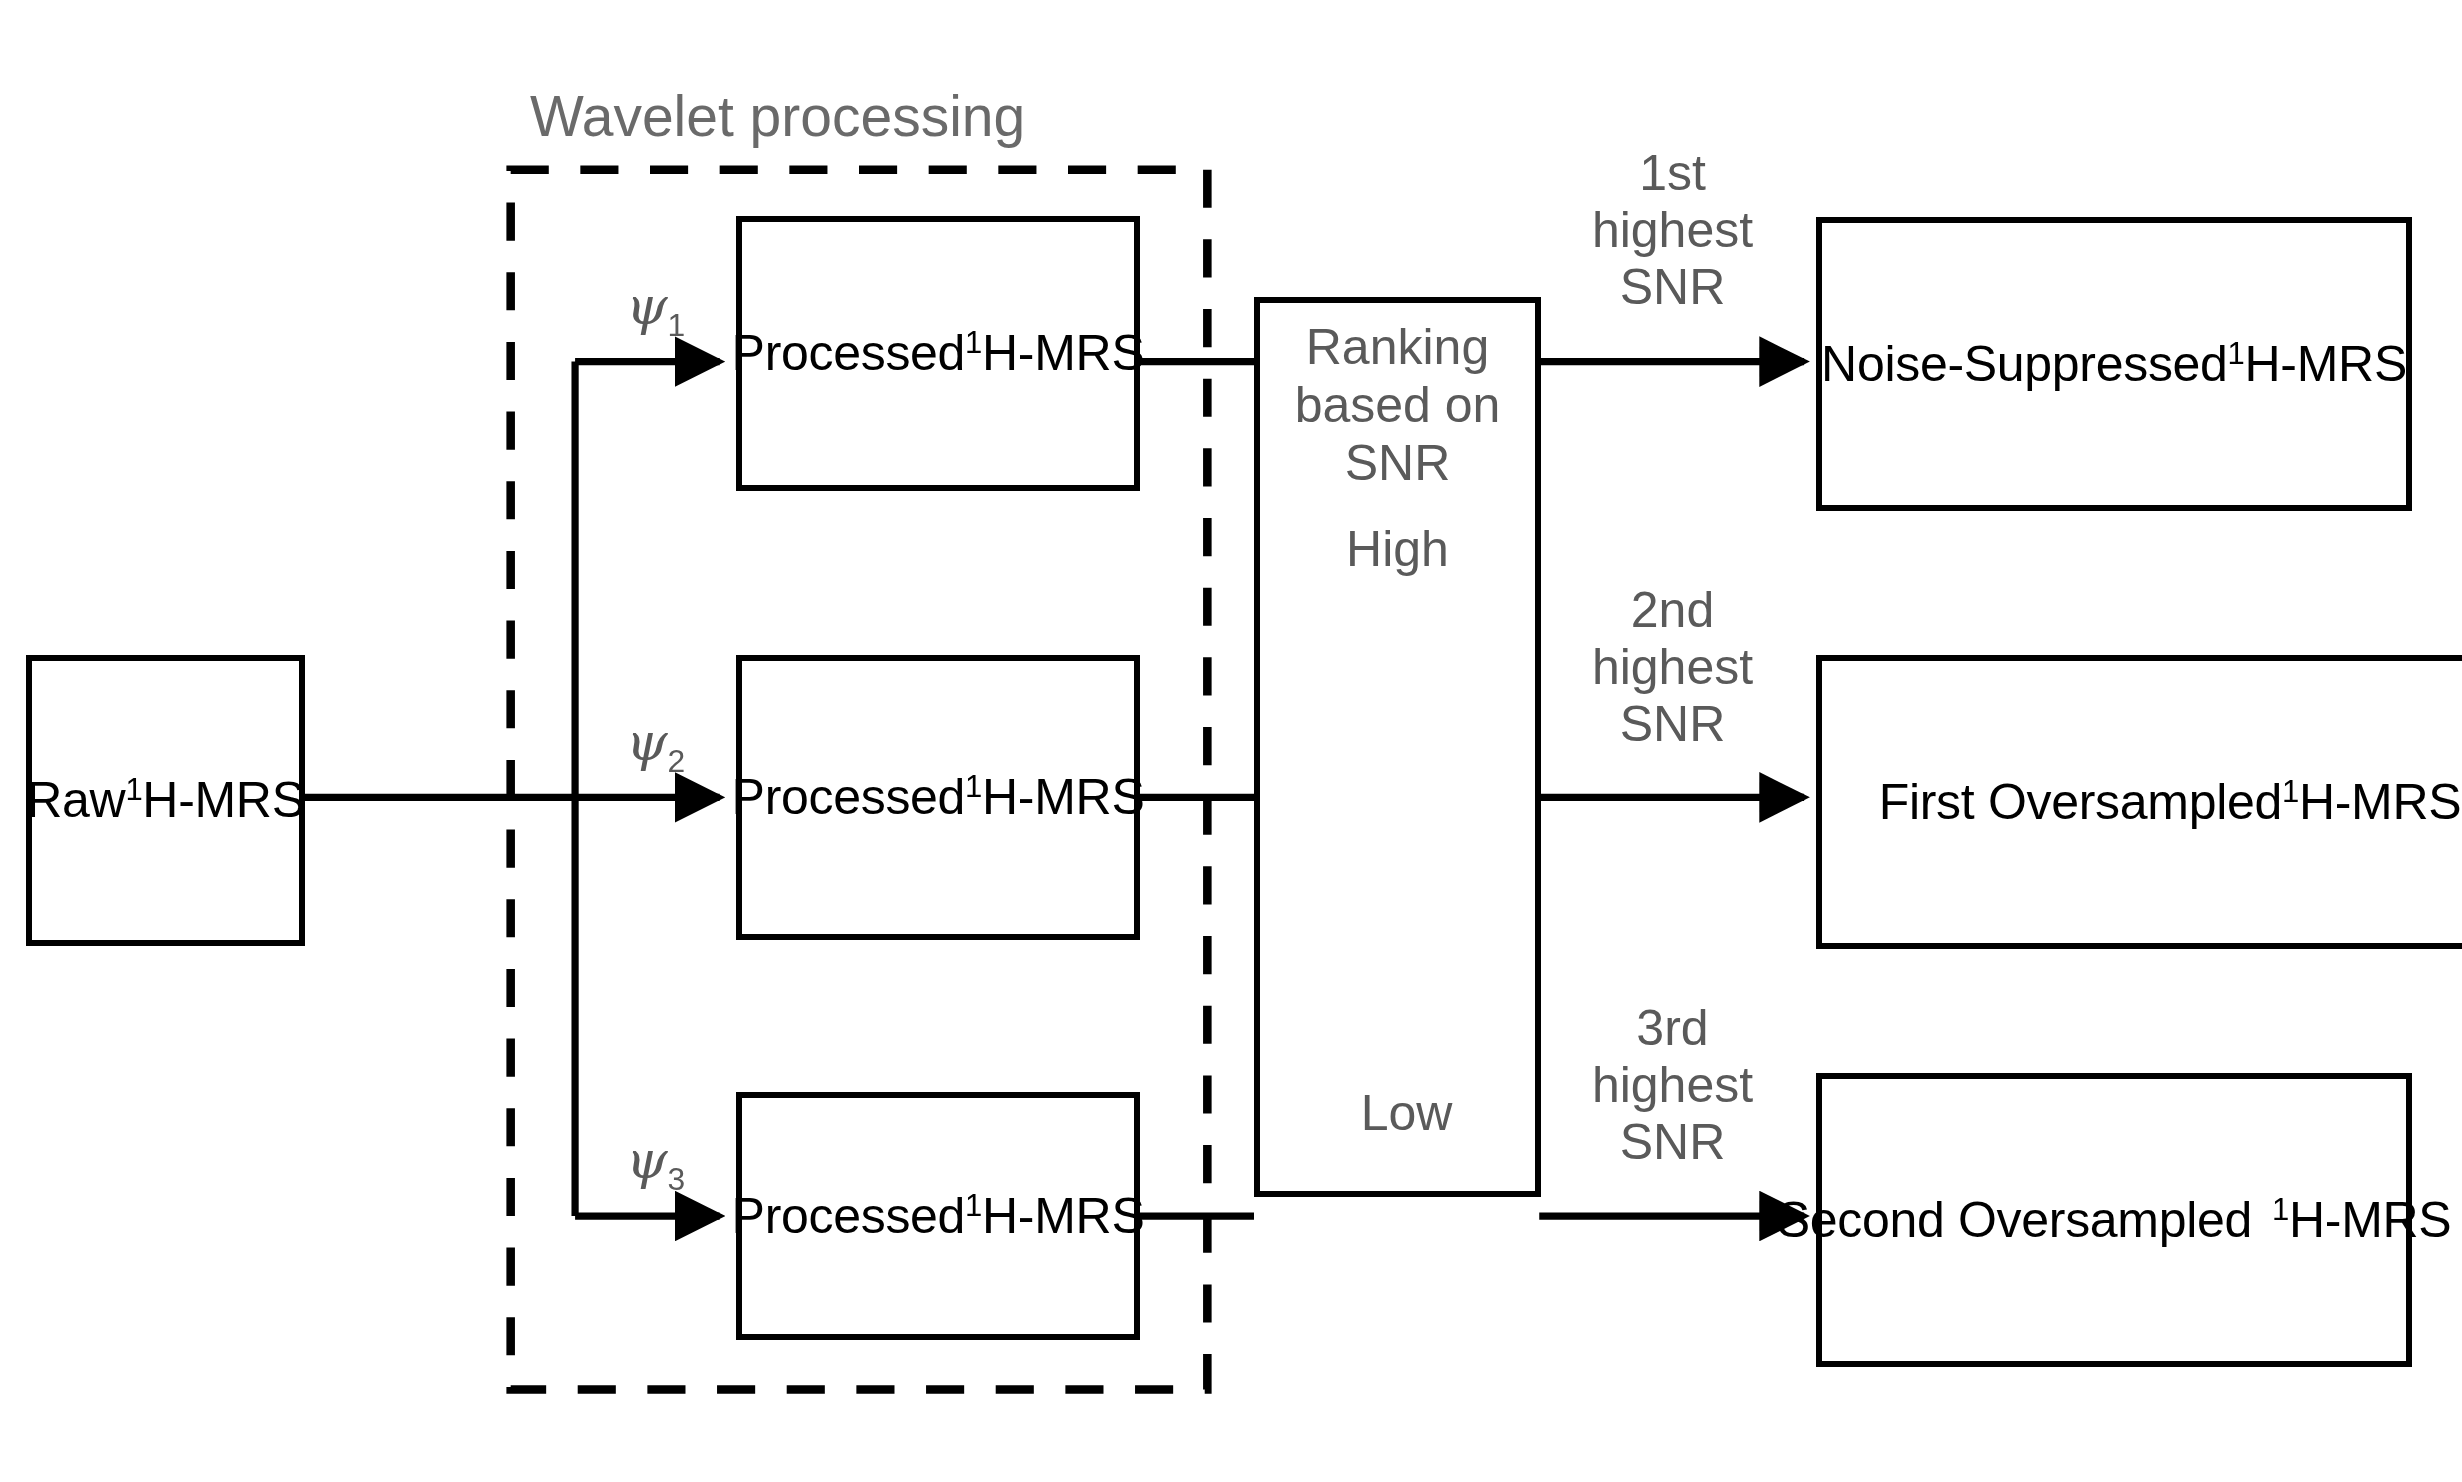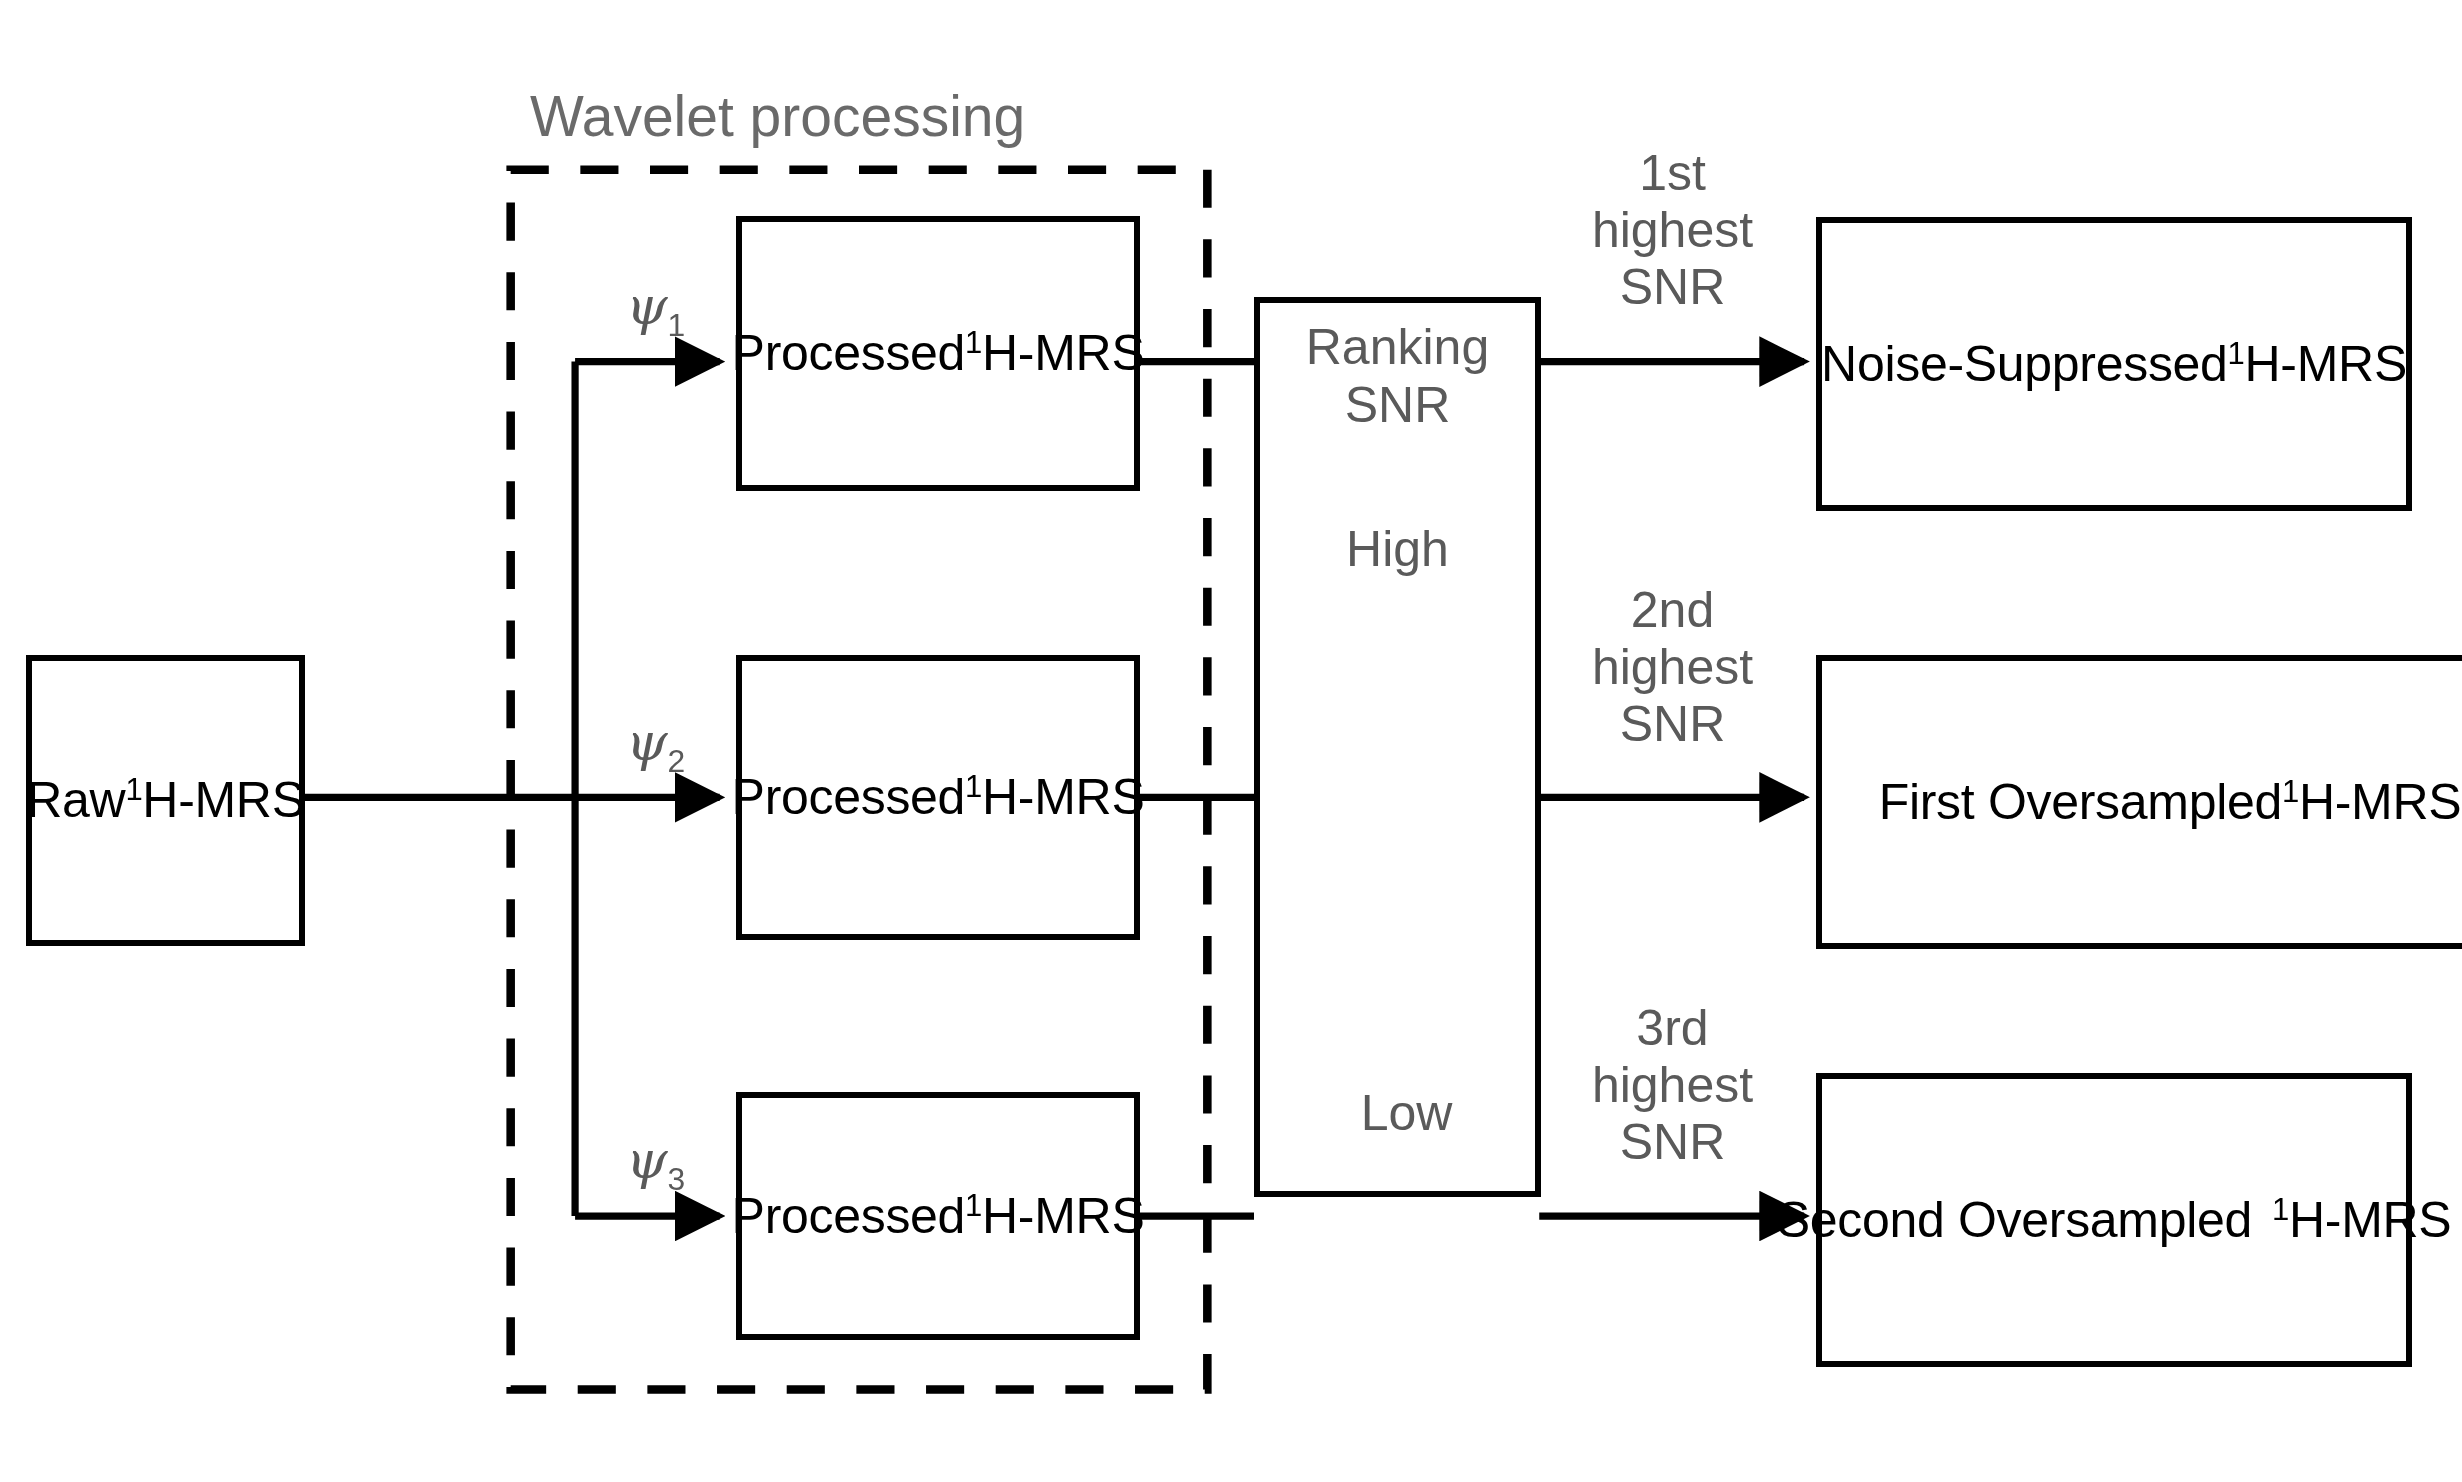--- a/index.html
+++ b/index.html
@@ -201,20 +201,21 @@
   </div>
 
   <div class="node-box" style="left:736px; top:1092px; width:404px; height:248px;">
     <div class="line1">Processed</div>
     <div class="line2"><sup class="iso">1</sup><span>H-MRS</span></div>
   </div>
 
   <div class="ranking-box" style="left:1254px; top:297px; width:287px; height:900px;">
     <div class="ranking-title">
       <div>Ranking</div>
+      <div>based on</div>
       <div>SNR</div>
     </div>
     <div class="ranking-high">High</div>
     <div class="ranking-low">Low</div>
   </div>
 
   <div class="edge-label" style="left:1561px; top:145px; width:223px;">
     <div>1st</div>
     <div>highest</div>
     <div>SNR</div>

